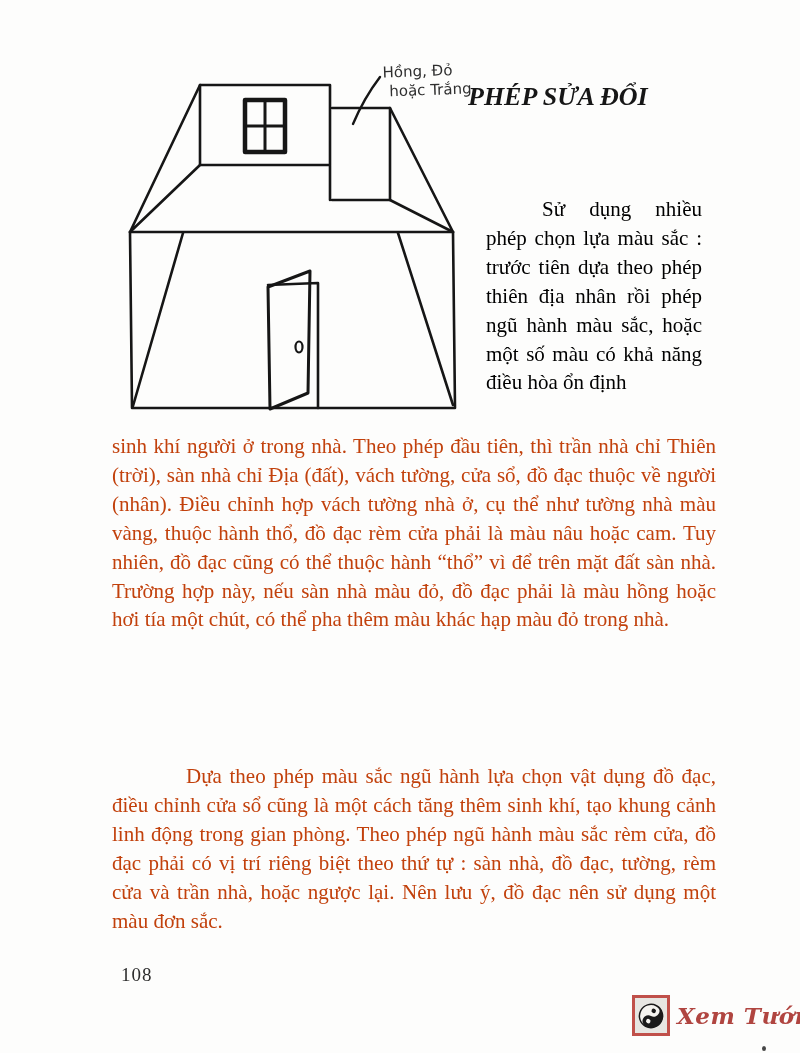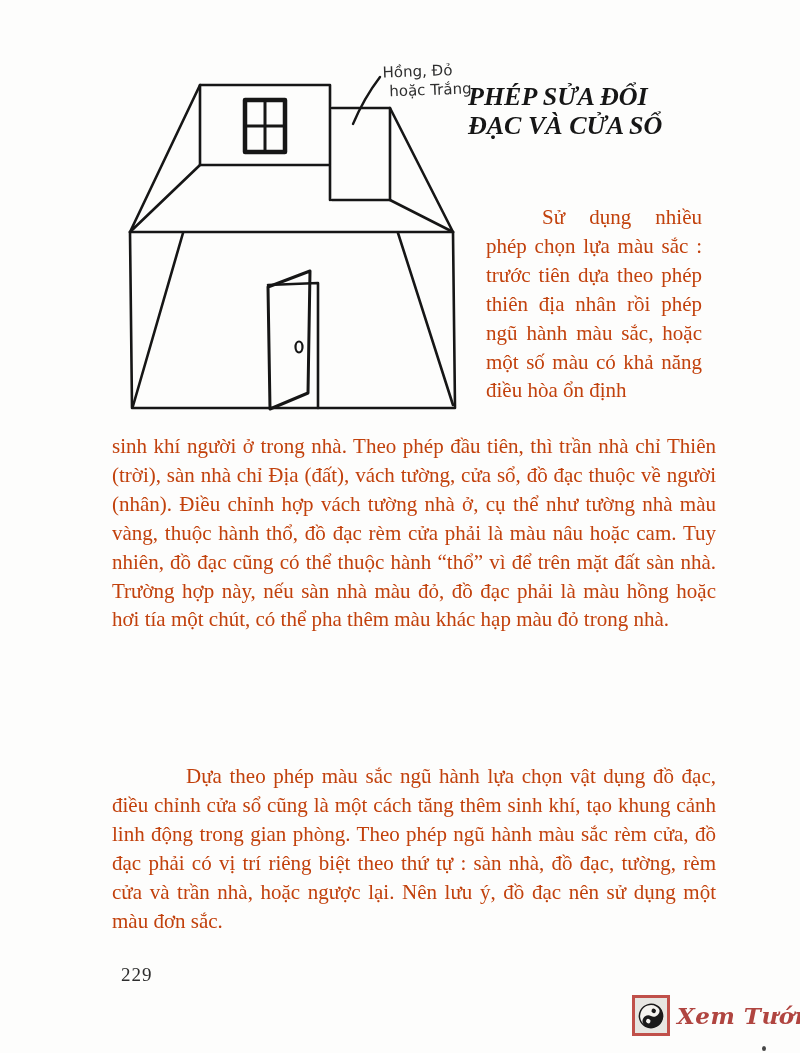--- a/index.html
+++ b/index.html
@@ -30,22 +30,21 @@
     font-style:italic;font-weight:700;
     font-size:26px;line-height:29px;
     color:#161616;
   }
   .title span{display:block;}
   
   .intro{
     position:absolute;left:486px;top:195px;width:216px;
     font-size:21px;line-height:28.9px;
     text-align:justify;text-indent:56px;
-    color:#c2410c;
-    margin-top:8px;
+    color:#000000;
   }
   .para{
     position:absolute;left:112px;width:604px;
     font-size:21px;line-height:28.9px;
     text-align:justify;
     color:#c2410c;
   }
   .p1{top:432px;}
   .p2{top:684px;text-indent:86px;}
   .p3{top:762px;text-indent:74px;}
@@ -119,29 +118,28 @@
     <path d="M280,11 Q264,32 253,58" stroke-width="2.4"></path>
   </svg>
 
   <div class="fig-label">
     <div>Hồng, Đỏ</div>
     <div>hoặc Trắng</div>
   </div>
 
   <h1 class="title">
     <span>PHÉP SỬA ĐỔI</span>
-    <span>ĐẠC VÀ CỬA SỔ</span>
   </h1>
 
   <div class="intro">Sử dụng nhiều phép chọn lựa màu sắc : trước tiên dựa theo phép thiên địa nhân rồi phép ngũ hành màu sắc, hoặc một số màu có khả năng điều hòa ổn định</div>
 
   <div class="para p1">sinh khí người ở trong nhà. Theo phép đầu tiên, thì trần nhà chỉ Thiên (trời), sàn nhà chỉ Địa (đất), vách tường, cửa sổ, đồ đạc thuộc về người (nhân). Điều chỉnh hợp vách tường nhà ở, cụ thể như tường nhà màu vàng, thuộc hành thổ, đồ đạc rèm cửa phải là màu nâu hoặc cam. Tuy nhiên, đồ đạc cũng có thể thuộc hành “thổ” vì để trên mặt đất sàn nhà. Trường hợp này, nếu sàn nhà màu đỏ, đồ đạc phải là màu hồng hoặc hơi tía một chút, có thể pha thêm màu khác hạp màu đỏ trong nhà.</div>
   <div class="para p3">Dựa theo phép màu sắc ngũ hành lựa chọn vật dụng đồ đạc, điều chỉnh cửa sổ cũng là một cách tăng thêm sinh khí, tạo khung cảnh linh động trong gian phòng. Theo phép ngũ hành màu sắc rèm cửa, đồ đạc phải có vị trí riêng biệt theo thứ tự : sàn nhà, đồ đạc, tường, rèm cửa và trần nhà, hoặc ngược lại. Nên lưu ý, đồ đạc nên sử dụng một màu đơn sắc.</div>
 
-  <div class="pagenum">229</div>
+  <div class="pagenum">108</div>
 
   <div class="watermark">
     <span class="wm-logo">
       <svg width="26" height="26" viewBox="0 0 28 28">
         <circle cx="14" cy="14" r="12.5" fill="#f4f3ef" stroke="#1a1a1a" stroke-width="1.6"></circle>
         <path d="M14,1.5 a12.5,12.5 0 0 1 0,25 a6.25,6.25 0 0 1 0,-12.5 a6.25,6.25 0 0 0 0,-12.5 z" fill="#1a1a1a"></path>
         <circle cx="14" cy="7.75" r="2.4" fill="#1a1a1a"></circle>
         <circle cx="14" cy="20.25" r="2.4" fill="#f4f3ef"></circle>
       </svg>
     </span>

